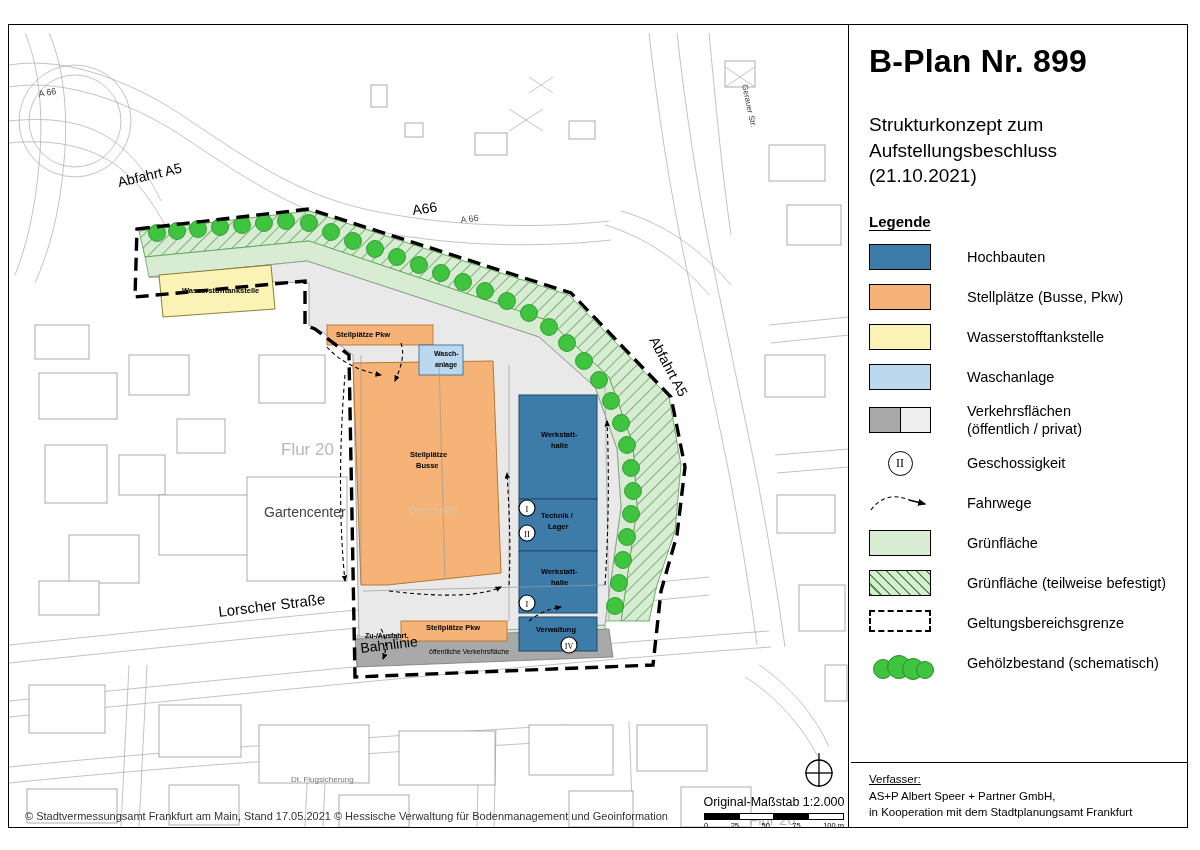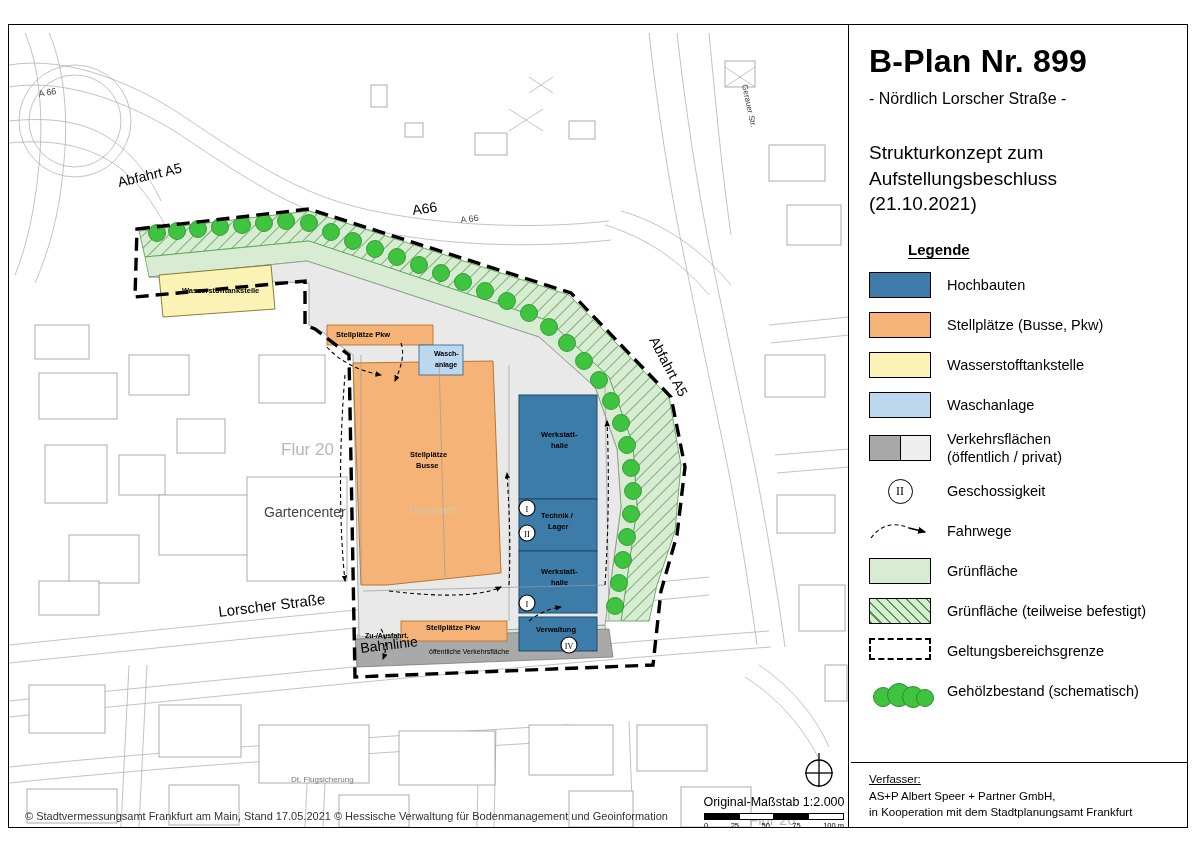--- a/index.html
+++ b/index.html
@@ -68,30 +68,30 @@
     margin-top: 32px;
     line-height: 1.35;
     color: #000;
   }
   .legend-head {
     margin-top: 24px;
     font-size: 15px;
     font-weight: bold;
     text-decoration: underline;
     text-underline-offset: 3px;
-    margin-left: 39px;
   }
   .legend-list {
     margin-top: 12px;
   }
   .legend-row {
     display: flex;
     align-items: center;
     min-height: 30px;
     margin-bottom: 10px;
+    gap: 20px;
   }
   .legend-sym {
     width: 62px;
     min-width: 62px;
     height: 26px;
     margin-right: 16px;
     position: relative;
   }
   .legend-label {
     font-size: 14.5px;
@@ -458,21 +458,20 @@
             <span>100 m</span>
           </div>
       </div>
     </div>
 
     <div id="map-footer">© Stadtvermessungsamt Frankfurt am Main, Stand 17.05.2021 © Hessische Verwaltung für Bodenmanagement und Geoinformation</div>
   </div>
 
   <div id="panel">
     <div class="title-main">B-Plan Nr. 899</div>
-    <div class="title-sub">- Nördlich Lorscher Straße -</div>
     <div class="title-desc" id="desc">
         <div>Strukturkonzept zum</div>
         <div>Aufstellungsbeschluss</div>
         <div>(21.10.2021)</div>
       </div>
     <div class="legend-head">Legende</div>
     <div class="legend-list" id="legend-list">
         <div class="legend-row">
           <div class="legend-sym">
             <div class="sw" style="background: rgb(61, 123, 168);"></div>

